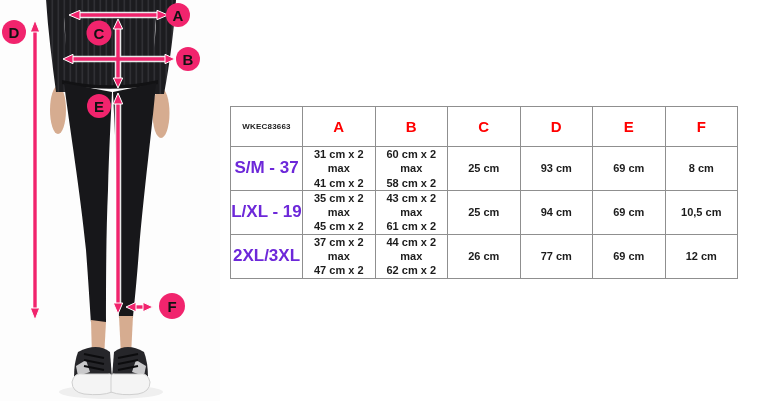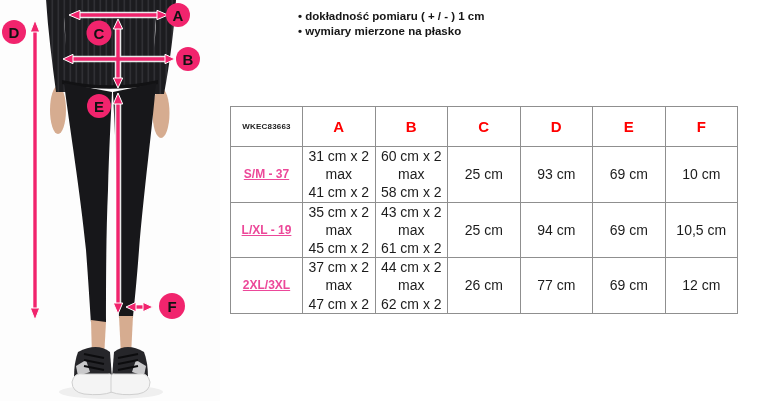--- a/index.html
+++ b/index.html
@@ -28,22 +28,22 @@
   }
   .size-table th, .size-table td {
     border:1px solid #8f8f8f; text-align:center; vertical-align:middle; padding:0;
   }
   .size-table tr.hdr   { height:40px; }
   .size-table tr.r0,
   .size-table tr.r1    { height:42px; }
   .size-table tr.r2    { height:40px; }
   th.code { font-size:8px;  font-weight:bold; color:#222; letter-spacing:.2px; }
   th.colh { font-size:15px; font-weight:bold; color:#ff0000; }
-  th.size { font-size:12px; font-weight:bold; color:#ec4899;text-decoration:underline; }
-  .size-table td { font-size:14px; font-weight:normal; color:#1c1c1c; white-space:pre-line; line-height:1.3; }
+  th.size { font-size:17px; font-weight:bold; color:#6d28d9; }
+  .size-table td { font-size:11px; font-weight:bold; color:#1c1c1c; white-space:pre-line; line-height:1.3; }
 
   
   .mletter { font-family:"Liberation Sans", sans-serif; font-weight:bold; font-size:15px; fill:#121212; }
 </style>
 </head>
 <body>
 
 <div class="figure">
 <svg width="220" height="401" viewBox="0 0 220 401" xmlns="http://www.w3.org/2000/svg">
   <defs>
@@ -145,24 +145,20 @@
     <text class="mletter" x="14" y="37.5" text-anchor="middle">D</text>
     <circle cx="99" cy="106" r="12" fill="#f1246d"></circle>
     <text class="mletter" x="99" y="111.5" text-anchor="middle">E</text>
     <circle cx="172" cy="306" r="13" fill="#f1246d"></circle>
     <text class="mletter" x="172" y="311.5" text-anchor="middle">F</text>
   </g>
 </svg>
 </div>
 
 <div class="header">
-  <ul class="bullets">
-    <li>dokładność pomiaru ( + / - ) 1 cm</li>
-    <li>wymiary mierzone na płasko</li>
-  </ul>
 </div>
 
 <table class="size-table">
   <colgroup>
     <col style="width:72px">
     <col>
       <col>
       <col>
       <col>
       <col>
@@ -182,21 +178,21 @@
     <th class="size">S/M - 37</th>
     <td>31 cm x 2
 max
 41 cm x 2</td>
     <td>60 cm x 2
 max
 58 cm x 2</td>
     <td>25 cm</td>
     <td>93 cm</td>
     <td>69 cm</td>
-    <td>10 cm</td>
+    <td>8 cm</td>
   </tr>
   <tr class="r1">
     <th class="size">L/XL - 19</th>
     <td>35 cm x 2
 max
 45 cm x 2</td>
     <td>43 cm x 2
 max
 61 cm x 2</td>
     <td>25 cm</td>

